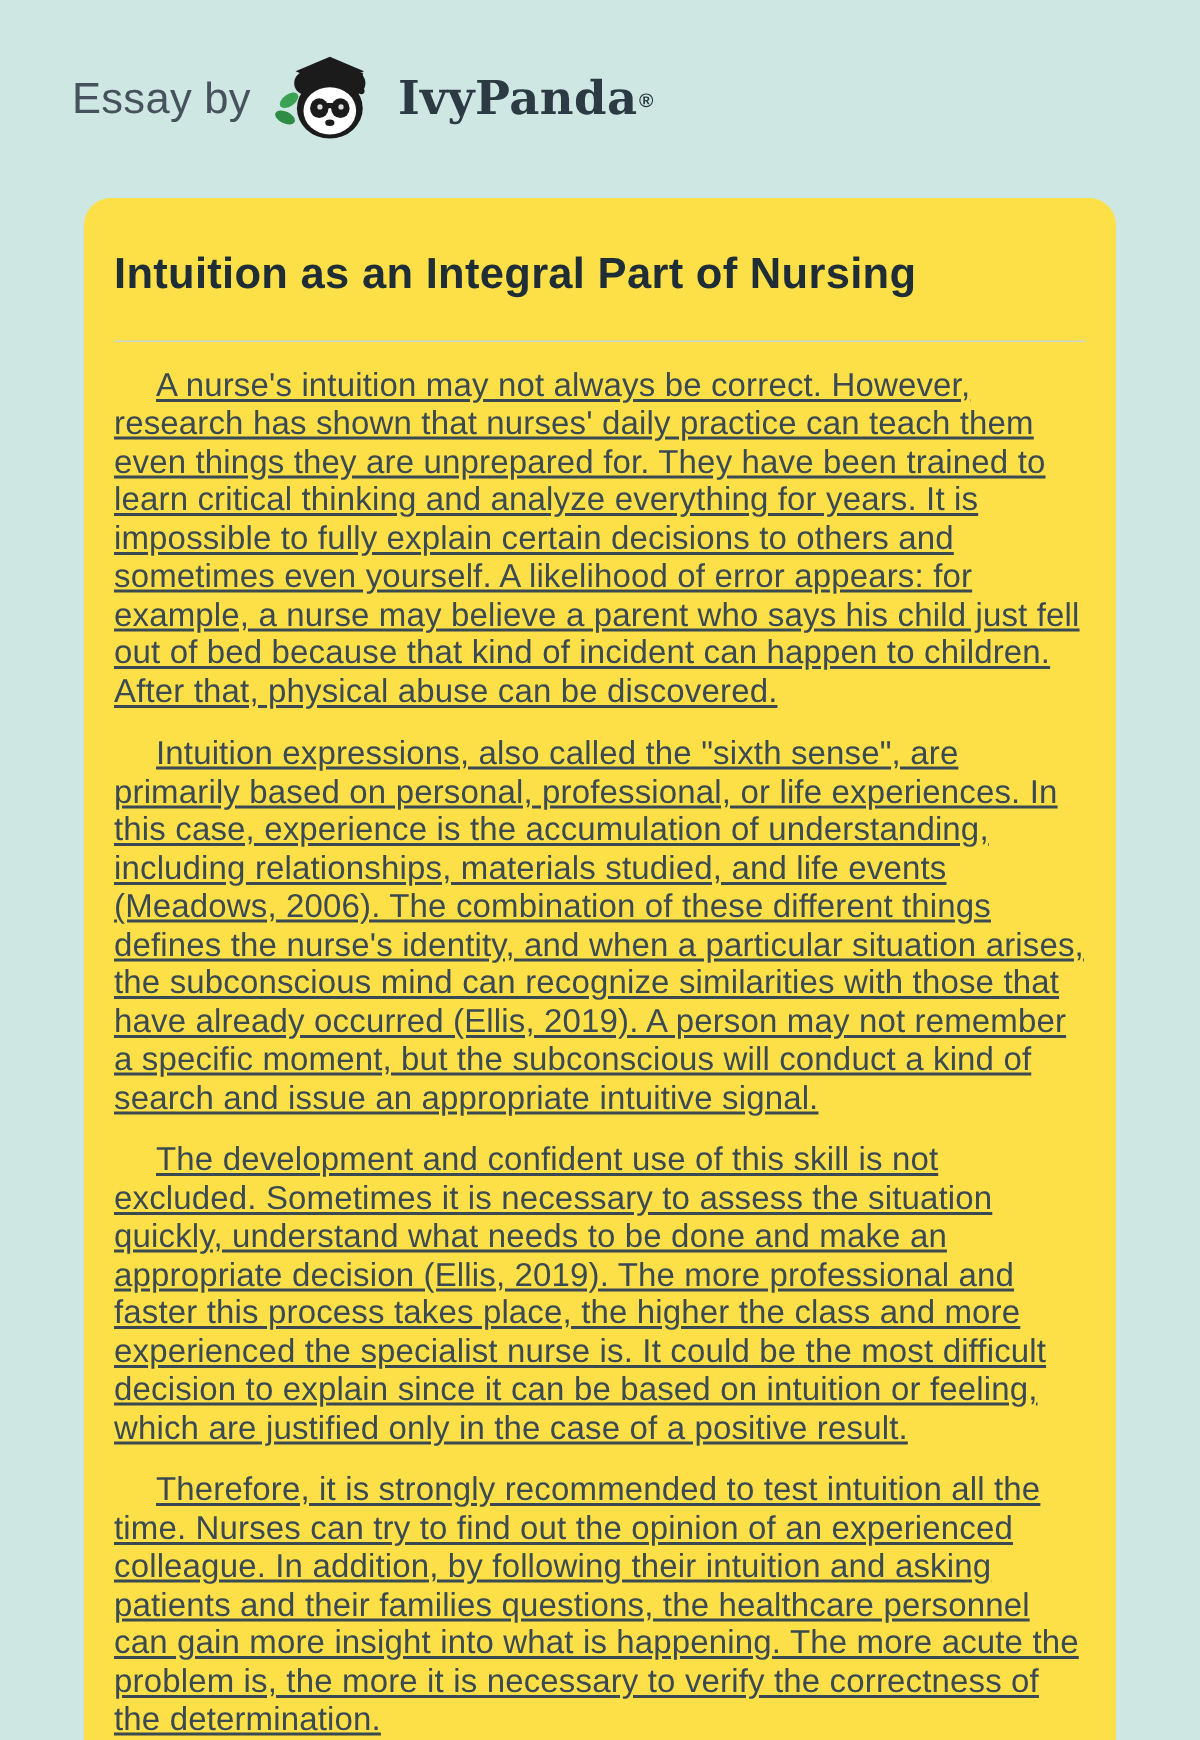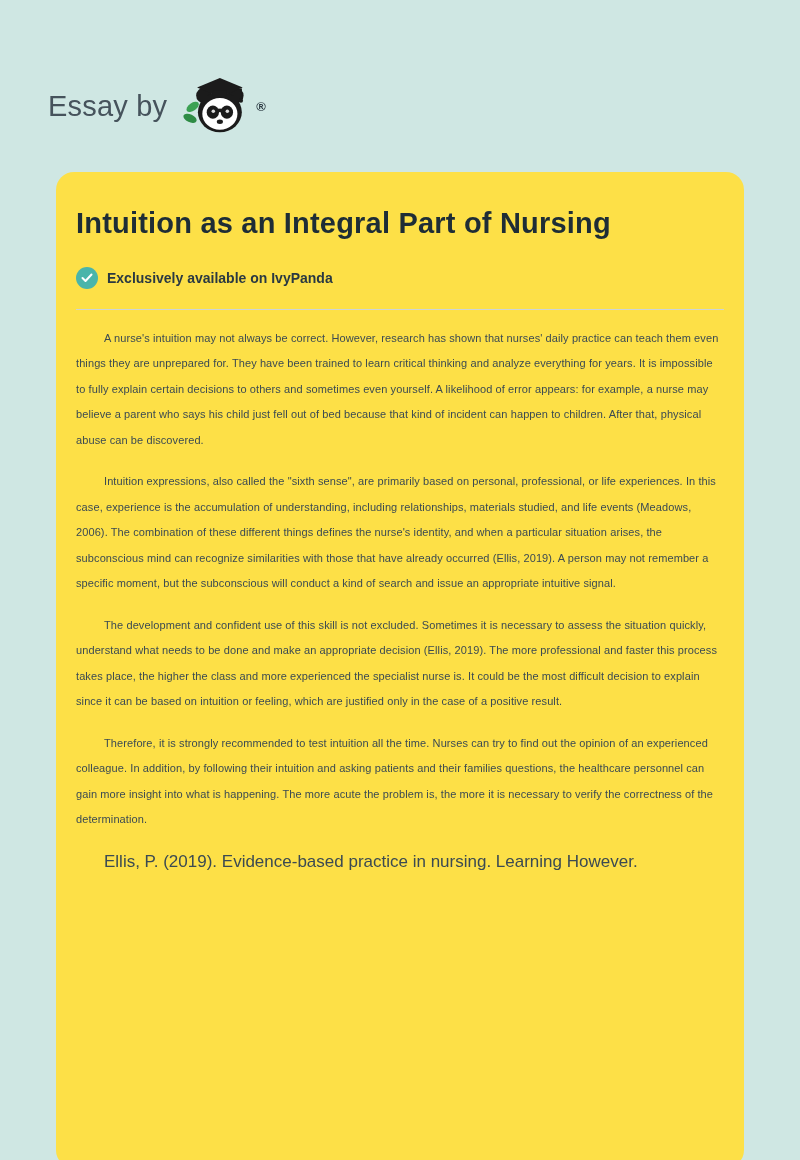--- a/index.html
+++ b/index.html
@@ -9,21 +9,20 @@
     height: 1160px;
     background: #cfe7e3;
     font-family: "Liberation Sans", sans-serif;
     -webkit-font-smoothing: antialiased;
     overflow: hidden;
   }
   .page {
     width: 800px;
     height: 824px;
     box-sizing: border-box;
-    margin-top: 40px;
   }
   
   .site-header {
     height: 132px;
     display: flex;
     align-items: center;
     padding-left: 48px;
     box-sizing: border-box;
   }
   .essay-by {
@@ -93,26 +92,27 @@
     font-weight: 700;
     color: #2a3942;
     margin-left: 9px;
   }
   .divider {
     border: none;
     border-top: 1px solid #ccd4d8;
     margin: 0 0 16px 0;
   }
   .body-text p {
-    font-size: 11px;
+    font-size: 22px;
     line-height: 25.5px;
     color: #3b4a52;
     margin: 0 0 16px 0;
     text-indent: 28px;
     letter-spacing: 0.1px;
+    text-decoration: underline;
   }
   .references-heading {
     font-size: 26px;
     font-weight: 700;
     color: #1e2d36;
     margin: 30px 0 24px 0;
   }
   .reference-entry {
     font-size: 17px;
     line-height: 25.5px;
@@ -149,36 +149,29 @@
           <circle cx="50.5" cy="41" r="2" fill="#ffffff" opacity="0.85"></circle>
 
           <ellipse cx="42" cy="53" rx="3.5" ry="2.5" fill="#1b1b1b"></ellipse>
 
           <polygon points="42,3 68,14 42,25 16,14" fill="#1b1b1b"></polygon>
           <rect x="34" y="17" width="16" height="8" rx="2" fill="#1b1b1b"></rect>
           <line x1="66" y1="15" x2="66" y2="27" stroke="#1b1b1b" stroke-width="2.2"></line>
           <circle cx="66" cy="29" r="2.4" fill="#1b1b1b"></circle>
         </svg>
       </span>
+      <span class="brand">IvyPanda</span>
       <span class="registered">®</span>
     </div>
   </header>
 
   <main class="card">
 
     <h1 class="doc-title">Intuition as an Integral Part of Nursing</h1>
 
-    <div class="badge-row">
-      <span class="check-circle">
-        <svg width="12" height="10" viewBox="0 0 12 10" aria-hidden="true">
-          <polyline points="1.5,5 4.5,8 10.5,1.5" fill="none" stroke="#ffffff" stroke-width="2" stroke-linecap="round" stroke-linejoin="round"></polyline>
-        </svg>
-      </span>
-      <span class="badge-text">Exclusively available on IvyPanda</span>
-    </div>
 
     <hr class="divider">
 
     <section class="body-text">
       <p>A nurse's intuition may not always be correct. However, research has shown that nurses' daily practice can teach them even things they are unprepared for. They have been trained to learn critical thinking and analyze everything for years. It is impossible to fully explain certain decisions to others and sometimes even yourself. A likelihood of error appears: for example, a nurse may believe a parent who says his child just fell out of bed because that kind of incident can happen to children. After that, physical abuse can be discovered.</p>
       <p>Intuition expressions, also called the "sixth sense", are primarily based on personal, professional, or life experiences. In this case, experience is the accumulation of understanding, including relationships, materials studied, and life events (Meadows, 2006). The combination of these different things defines the nurse's identity, and when a particular situation arises, the subconscious mind can recognize similarities with those that have already occurred (Ellis, 2019). A person may not remember a specific moment, but the subconscious will conduct a kind of search and issue an appropriate intuitive signal.</p>
       <p>The development and confident use of this skill is not excluded. Sometimes it is necessary to assess the situation quickly, understand what needs to be done and make an appropriate decision (Ellis, 2019). The more professional and faster this process takes place, the higher the class and more experienced the specialist nurse is. It could be the most difficult decision to explain since it can be based on intuition or feeling, which are justified only in the case of a positive result.</p>
       <p>Therefore, it is strongly recommended to test intuition all the time. Nurses can try to find out the opinion of an experienced colleague. In addition, by following their intuition and asking patients and their families questions, the healthcare personnel can gain more insight into what is happening. The more acute the problem is, the more it is necessary to verify the correctness of the determination.</p>
     </section>
 

